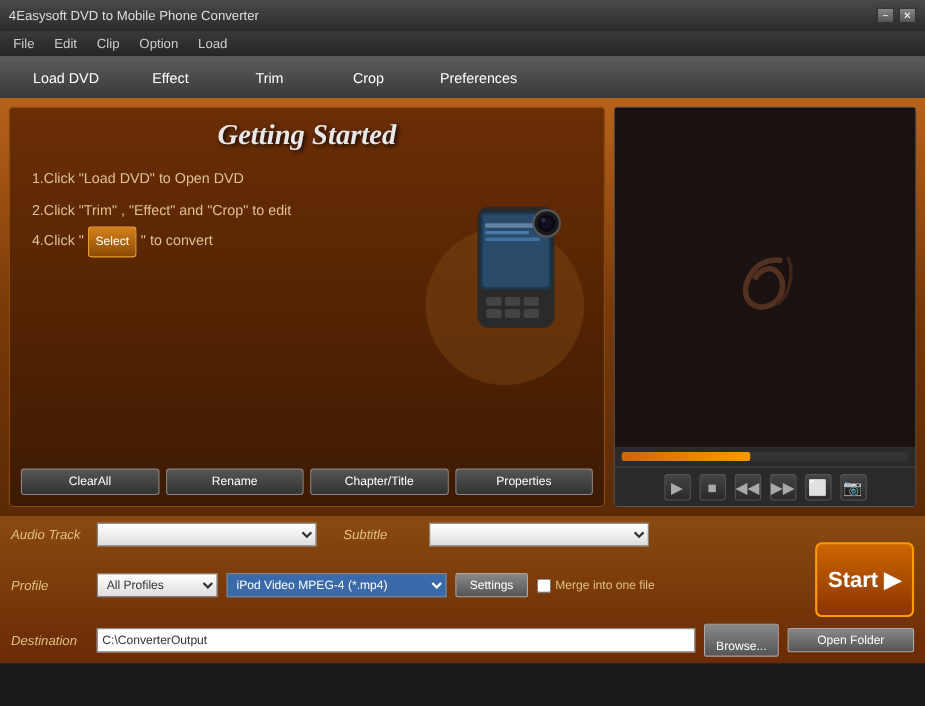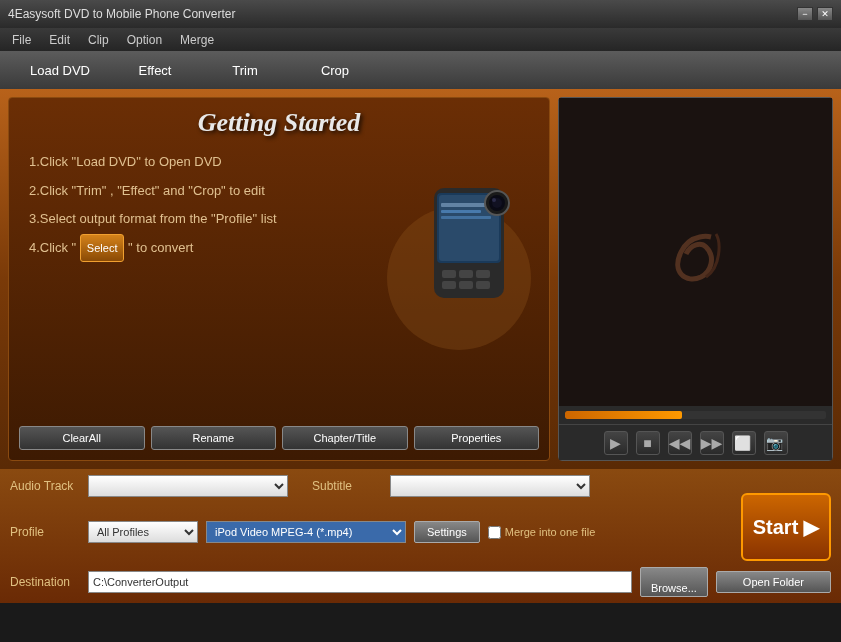--- a/index.html
+++ b/index.html
@@ -222,20 +222,21 @@
     }
     .control-row {
       display: flex;
       align-items: center;
       gap: 8px;
     }
     .control-label {
       color: #e0c080;
       font-size: 12px;
       min-width: 70px;
+      font-style: italic;
     }
     .control-select {
       background: linear-gradient(to bottom, #fff, #ddd);
       border: 1px solid #888;
       color: #333;
       font-size: 11px;
       height: 22px;
       padding: 0 4px;
       cursor: pointer;
     }
@@ -315,39 +316,39 @@
     <div class="titlebar-btn">−</div>
     <div class="titlebar-btn">✕</div>
   </div>
 </div>
 
 <div class="menubar">
   <span class="menu-item">File</span>
   <span class="menu-item">Edit</span>
   <span class="menu-item">Clip</span>
   <span class="menu-item">Option</span>
-  <span class="menu-item">Merge</span>
+  <span class="menu-item">Load</span>
 </div>
 
 <div class="toolbar">
   <button class="toolbar-btn">Load DVD</button>
   <button class="toolbar-btn">Effect</button>
   <button class="toolbar-btn">Trim</button>
   <button class="toolbar-btn">Crop</button>
+  <button class="toolbar-btn">Preferences</button>
 </div>
 
 <div class="main-area">
 
   <div class="left-panel">
     <div class="getting-started-title">Getting  Started</div>
 
     <div class="steps-area">
       <div>1.Click "Load DVD" to Open DVD</div>
       <div>2.Click "Trim" , "Effect" and "Crop" to edit</div>
-      <div>3.Select output format from the "Profile" list</div>
       <div>
         <span>4.Click " </span><span class="step-highlight">Select</span><span> " to convert</span>
       </div>
     </div>
 
     <div class="phone-image">
       <svg width="160" height="200" viewBox="0 0 160 200">
 
         <ellipse cx="80" cy="120" rx="72" ry="72" fill="rgba(150,90,30,0.3)"></ellipse>
 

